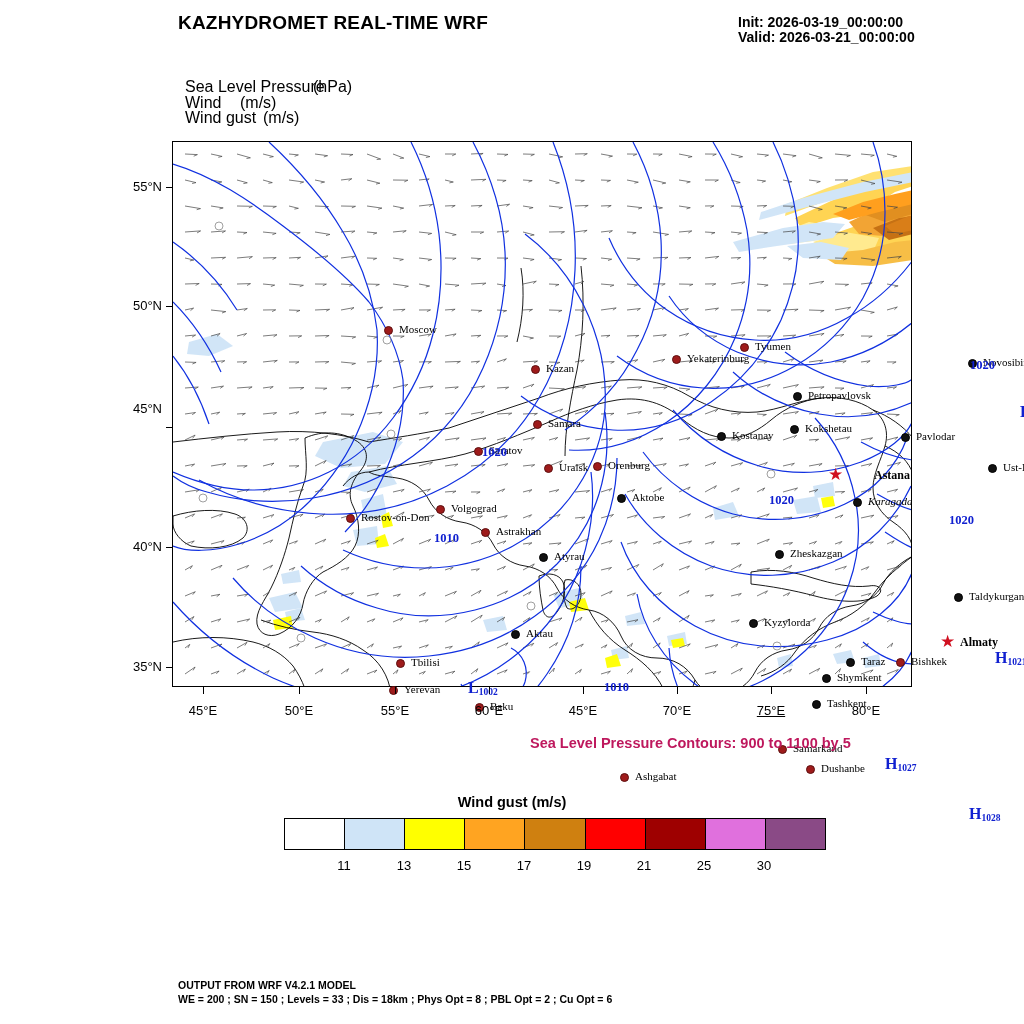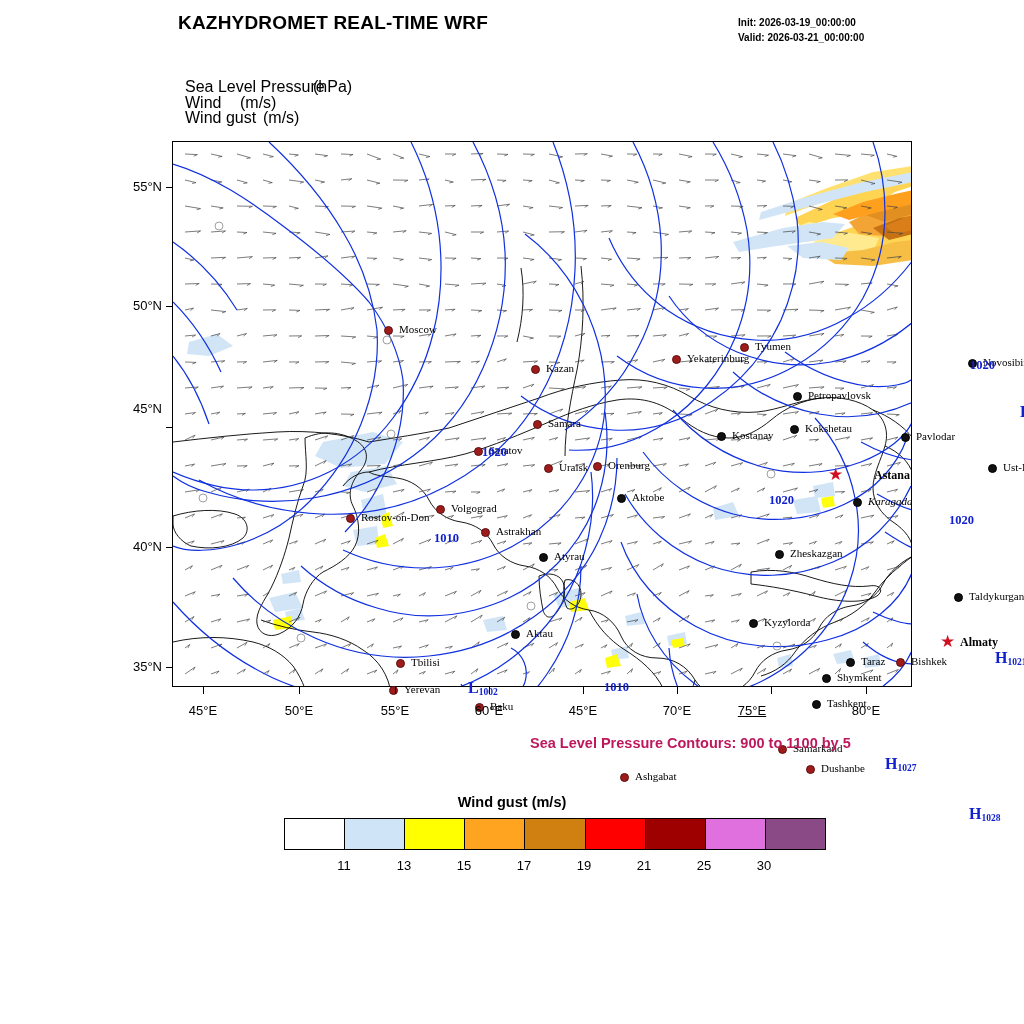--- a/index.html
+++ b/index.html
@@ -19,21 +19,21 @@
 
   #title {
     left: 178px; top: 12px;
     font-size: 19px;
     font-weight: bold;
     letter-spacing: 0.2px;
     white-space: nowrap;
   }
   #init-block {
     left: 738px; top: 15px;
-    font-size: 10px;
+    font-size: 14px;
     font-weight: bold;
     line-height: 15px;
     white-space: nowrap;
   }
   #fields-block {
     left: 185px; top: 79px;
     font-size: 16px;
     line-height: 15.5px;
     white-space: nowrap;
   }
@@ -1704,21 +1704,21 @@
     <div class="abs lon-label" style="left: 269px; top: 703px;">50°E</div>
     <div class="abs tick" style="left: 299px; top: 687px; width: 1px; height: 7px;"></div>
     <div class="abs lon-label" style="left: 365px; top: 703px;">55°E</div>
     <div class="abs tick" style="left: 395px; top: 687px; width: 1px; height: 7px;"></div>
     <div class="abs lon-label" style="left: 459px; top: 703px;">60°E</div>
     <div class="abs tick" style="left: 489px; top: 687px; width: 1px; height: 7px;"></div>
     <div class="abs lon-label" style="left: 553px; top: 703px;">45°E</div>
     <div class="abs tick" style="left: 583px; top: 687px; width: 1px; height: 7px;"></div>
     <div class="abs lon-label" style="left: 647px; top: 703px;">70°E</div>
     <div class="abs tick" style="left: 677px; top: 687px; width: 1px; height: 7px;"></div>
-    <div class="abs lon-label" style="left: 722px; top: 703px; text-decoration: underline;">75°E</div>
+    <div class="abs lon-label" style="left: 741px; top: 703px; text-decoration: underline;">75°E</div>
     <div class="abs tick" style="left: 771px; top: 687px; width: 1px; height: 7px;"></div>
     <div class="abs lon-label" style="left: 836px; top: 703px;">80°E</div>
     <div class="abs tick" style="left: 866px; top: 687px; width: 1px; height: 7px;"></div>
   </div>
 
 <div class="abs" id="contour-caption">Sea Level Pressure Contours: 900 to 1100 by 5</div>
 
 <div class="abs" id="cb-title">Wind gust  (m/s)</div>
 <div class="abs" id="colorbar">
     <div class="swatch" style="background: rgb(255, 255, 255);"></div>
@@ -1736,13 +1736,15 @@
     <span style="left: 120px;">13</span>
     <span style="left: 180px;">15</span>
     <span style="left: 240px;">17</span>
     <span style="left: 300px;">19</span>
     <span style="left: 360px;">21</span>
     <span style="left: 420px;">25</span>
     <span style="left: 480px;">30</span>
   </div>
 
 <div class="abs" id="footer">
+  <div>OUTPUT FROM WRF V4.2.1 MODEL</div>
+  <div>WE = 200 ; SN = 150 ; Levels = 33 ; Dis = 18km ; Phys Opt = 8 ; PBL Opt = 2 ; Cu Opt = 6</div>
 </div>
 
 </body></html>

